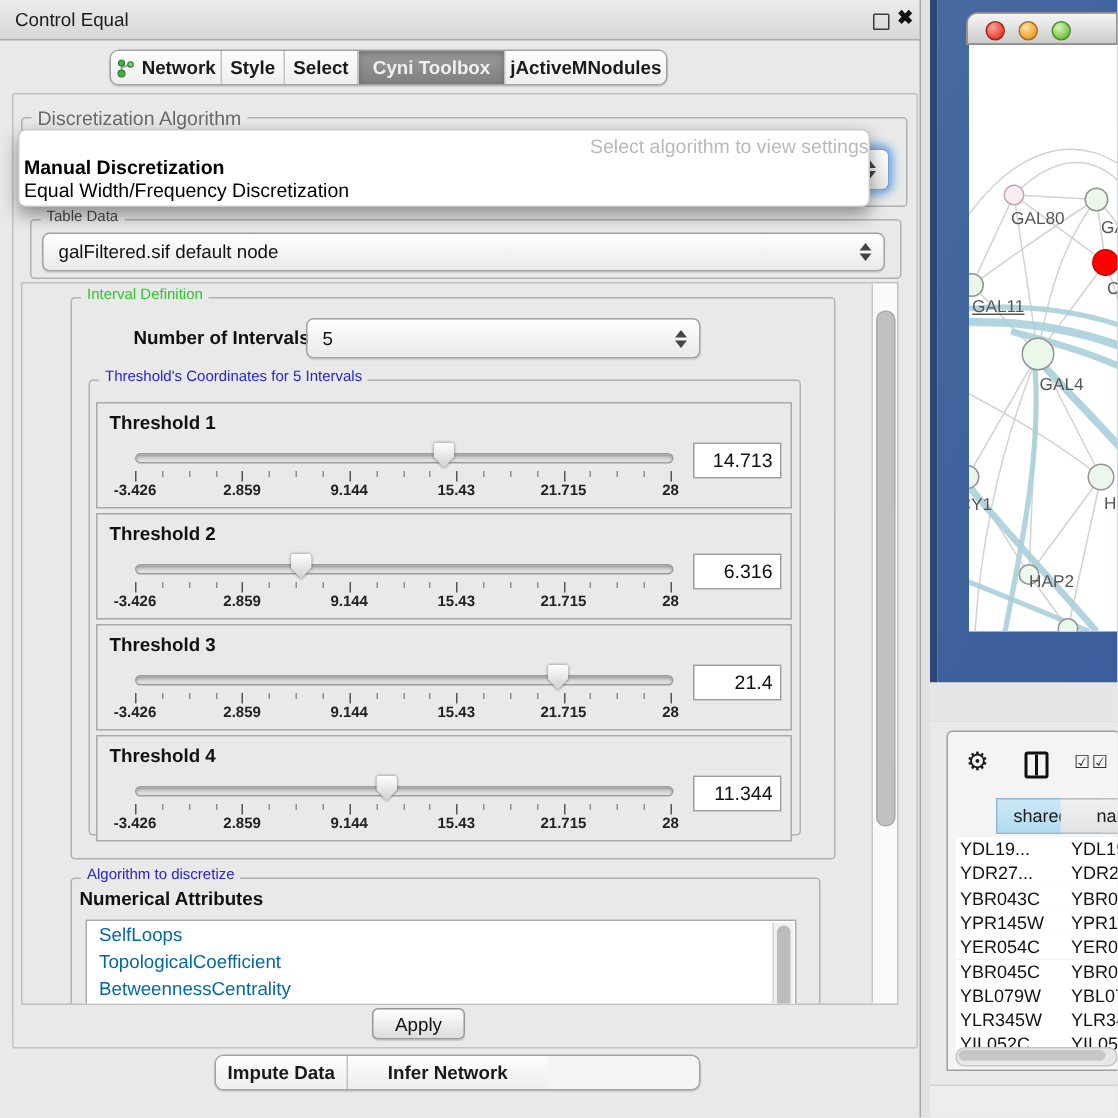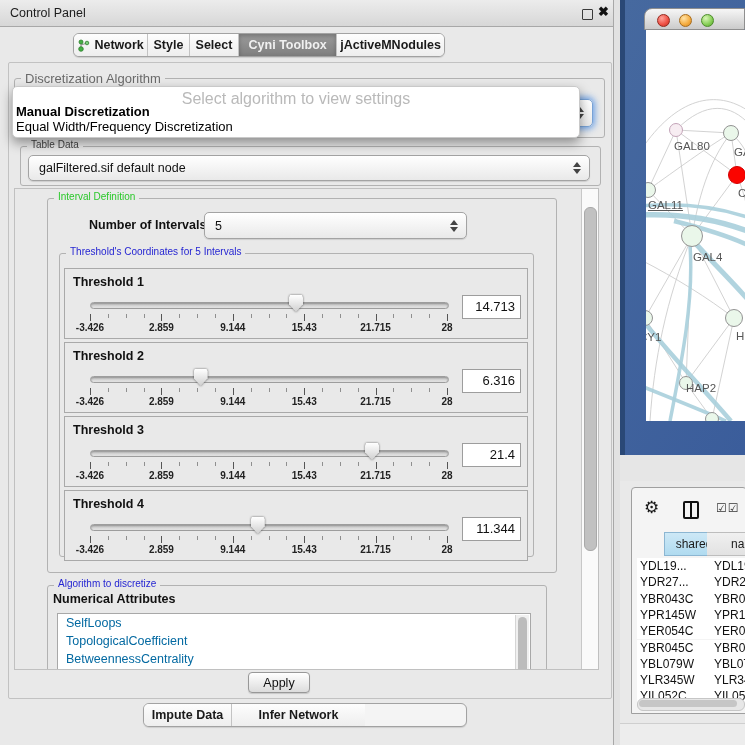--- a/index.html
+++ b/index.html
@@ -31,21 +31,21 @@
   
   .combo{border:1px solid #a3a3a3;border-radius:5px;background:linear-gradient(#ffffff,#e9e9e9);
          box-shadow:0 1px 1px rgba(0,0,0,.12);display:flex;align-items:center;font-size:12.5px;color:#111;}
   .combo .txt{padding-left:10px;flex:1;white-space:nowrap;overflow:hidden;}
   .spin{width:9px;margin-right:8px;display:flex;flex-direction:column;align-items:center;gap:2px;}
   .spin i{width:0;height:0;border-left:4px solid transparent;border-right:4px solid transparent;}
   .spin .up{border-bottom:5px solid #444;} .spin .dn{border-top:5px solid #444;}
   
   #algo-popup{left:12px;top:86px;width:566px;height:50px;background:#fff;border:1px solid #c9c9c9;
               border-radius:5px;box-shadow:0 5px 12px rgba(0,0,0,.4);z-index:20;}
-  #popup-placeholder{left:0;top:3px;width:100%;text-align:center;font-size:16px;color:#b9b9b9;}
+  #popup-placeholder{left:0;top:3px;width:100%;text-align:right;font-size:13px;color:#b9b9b9;}
   .popup-item{left:3px;font-size:13px;color:#000;white-space:nowrap;}
   
   #scrollarea{left:14px;top:188px;width:583px;height:480px;border:1px solid #c0c0c0;overflow:hidden;background:#e9e9e9;}
   #vscroll{left:566px;top:0;width:17px;height:480px;background:#fafafa;border-left:1px solid #c8c8c8;}
   #vthumb{left:2px;top:18px;width:11px;height:342px;background:#c1c1c1;border:1px solid #a9a9a9;border-radius:6px;}
   .bold{font-weight:bold;}
   .lbl{font-size:12.5px;color:#111;}
   
   .tbox{position:absolute;left:0;width:462px;height:69px;border:1px solid #a9a9a9;background:#e9e9e9;}
   .tlabel{position:absolute;left:8px;top:6px;font-size:12.5px;font-weight:bold;color:#111;}
@@ -94,21 +94,21 @@
   .trow .c1{position:absolute;left:3px;top:1px;} .trow .c2{position:absolute;left:77px;top:1px;white-space:nowrap;}
   #hscroll{position:absolute;left:5px;top:210px;width:106px;height:11px;background:#e7e7e7;
            border:1px solid #c6c6c6;border-radius:6px;}
   #hthumb{position:absolute;left:1px;top:1px;width:98px;height:7px;background:#c6c6c6;border-radius:4px;}
   #tp-bottom{left:620px;top:723px;width:125px;height:22px;background:#ededed;border-top:1px solid #cfcfcf;}
 </style>
 </head>
 <body>
 
 <div class="abs" id="titlebar">
-  <div class="abs" id="title-text">Control Panel</div>
+  <div class="abs" id="title-text">Control Equal</div>
   <div class="abs" id="float-icon"></div>
   <div class="abs" id="close-icon">✖</div>
 </div>
 
 <div class="abs seggroup" style="left:73px;top:33px;width:370px;">
   <div class="seg" style="width:74px;">
     <svg width="13" height="13" viewBox="0 0 13 13" style="margin-right:4px;">
       <line x1="4" y1="3" x2="4" y2="10" stroke="#9a9a9a" stroke-width="1.2"></line>
       <line x1="4" y1="6" x2="10" y2="4" stroke="#9a9a9a" stroke-width="1.2"></line>
       <circle cx="4" cy="3" r="2" fill="#45b045" stroke="#2c7f2c" stroke-width="0.8"></circle>

